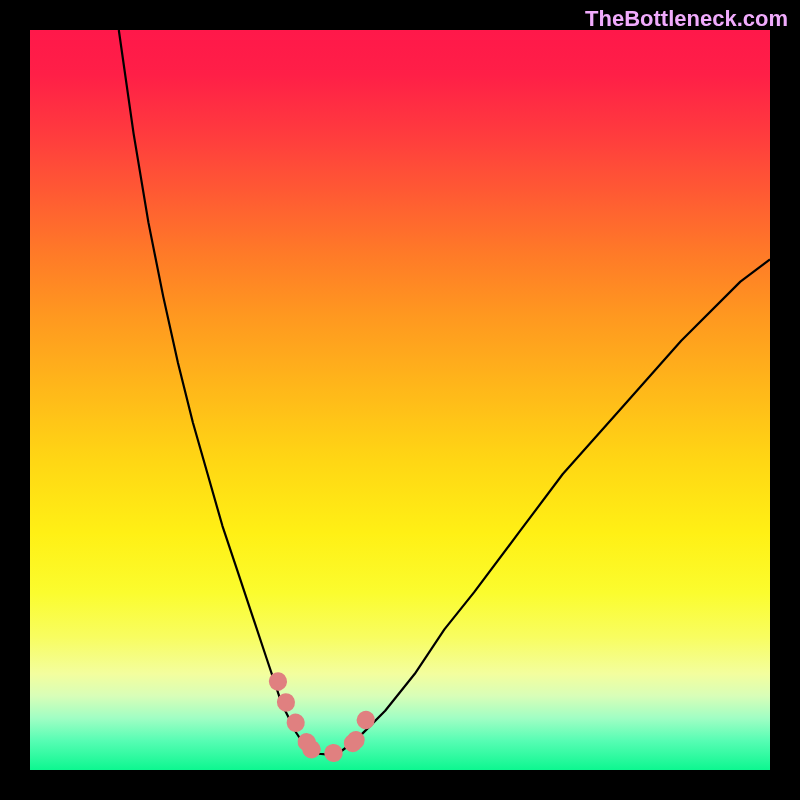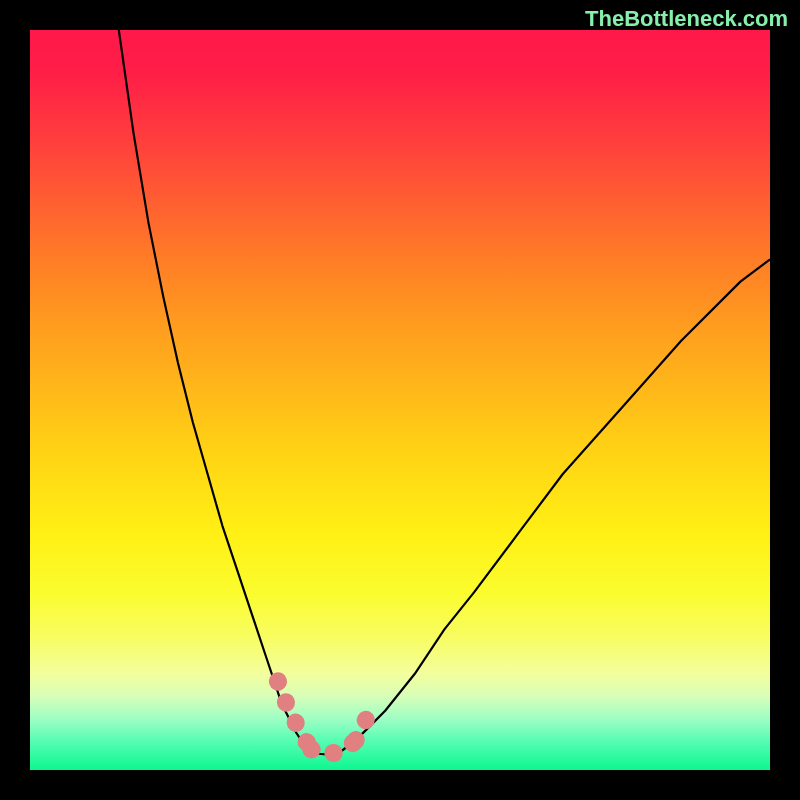--- a/index.html
+++ b/index.html
@@ -8,21 +8,21 @@
     width: 800px;
     height: 800px;
     background: #000;
     position: relative;
     font-family: Arial, sans-serif;
   }
   .watermark {
     position: absolute;
     top: 6px;
     right: 12px;
-    color: #86efac;
+    color: #f0abfc;
     font-size: 22px;
     font-weight: bold;
     z-index: 10;
     margin-left: 28px;
   }
   .plot-area {
     position: absolute;
     left: 30px;
     top: 30px;
     width: 740px;

